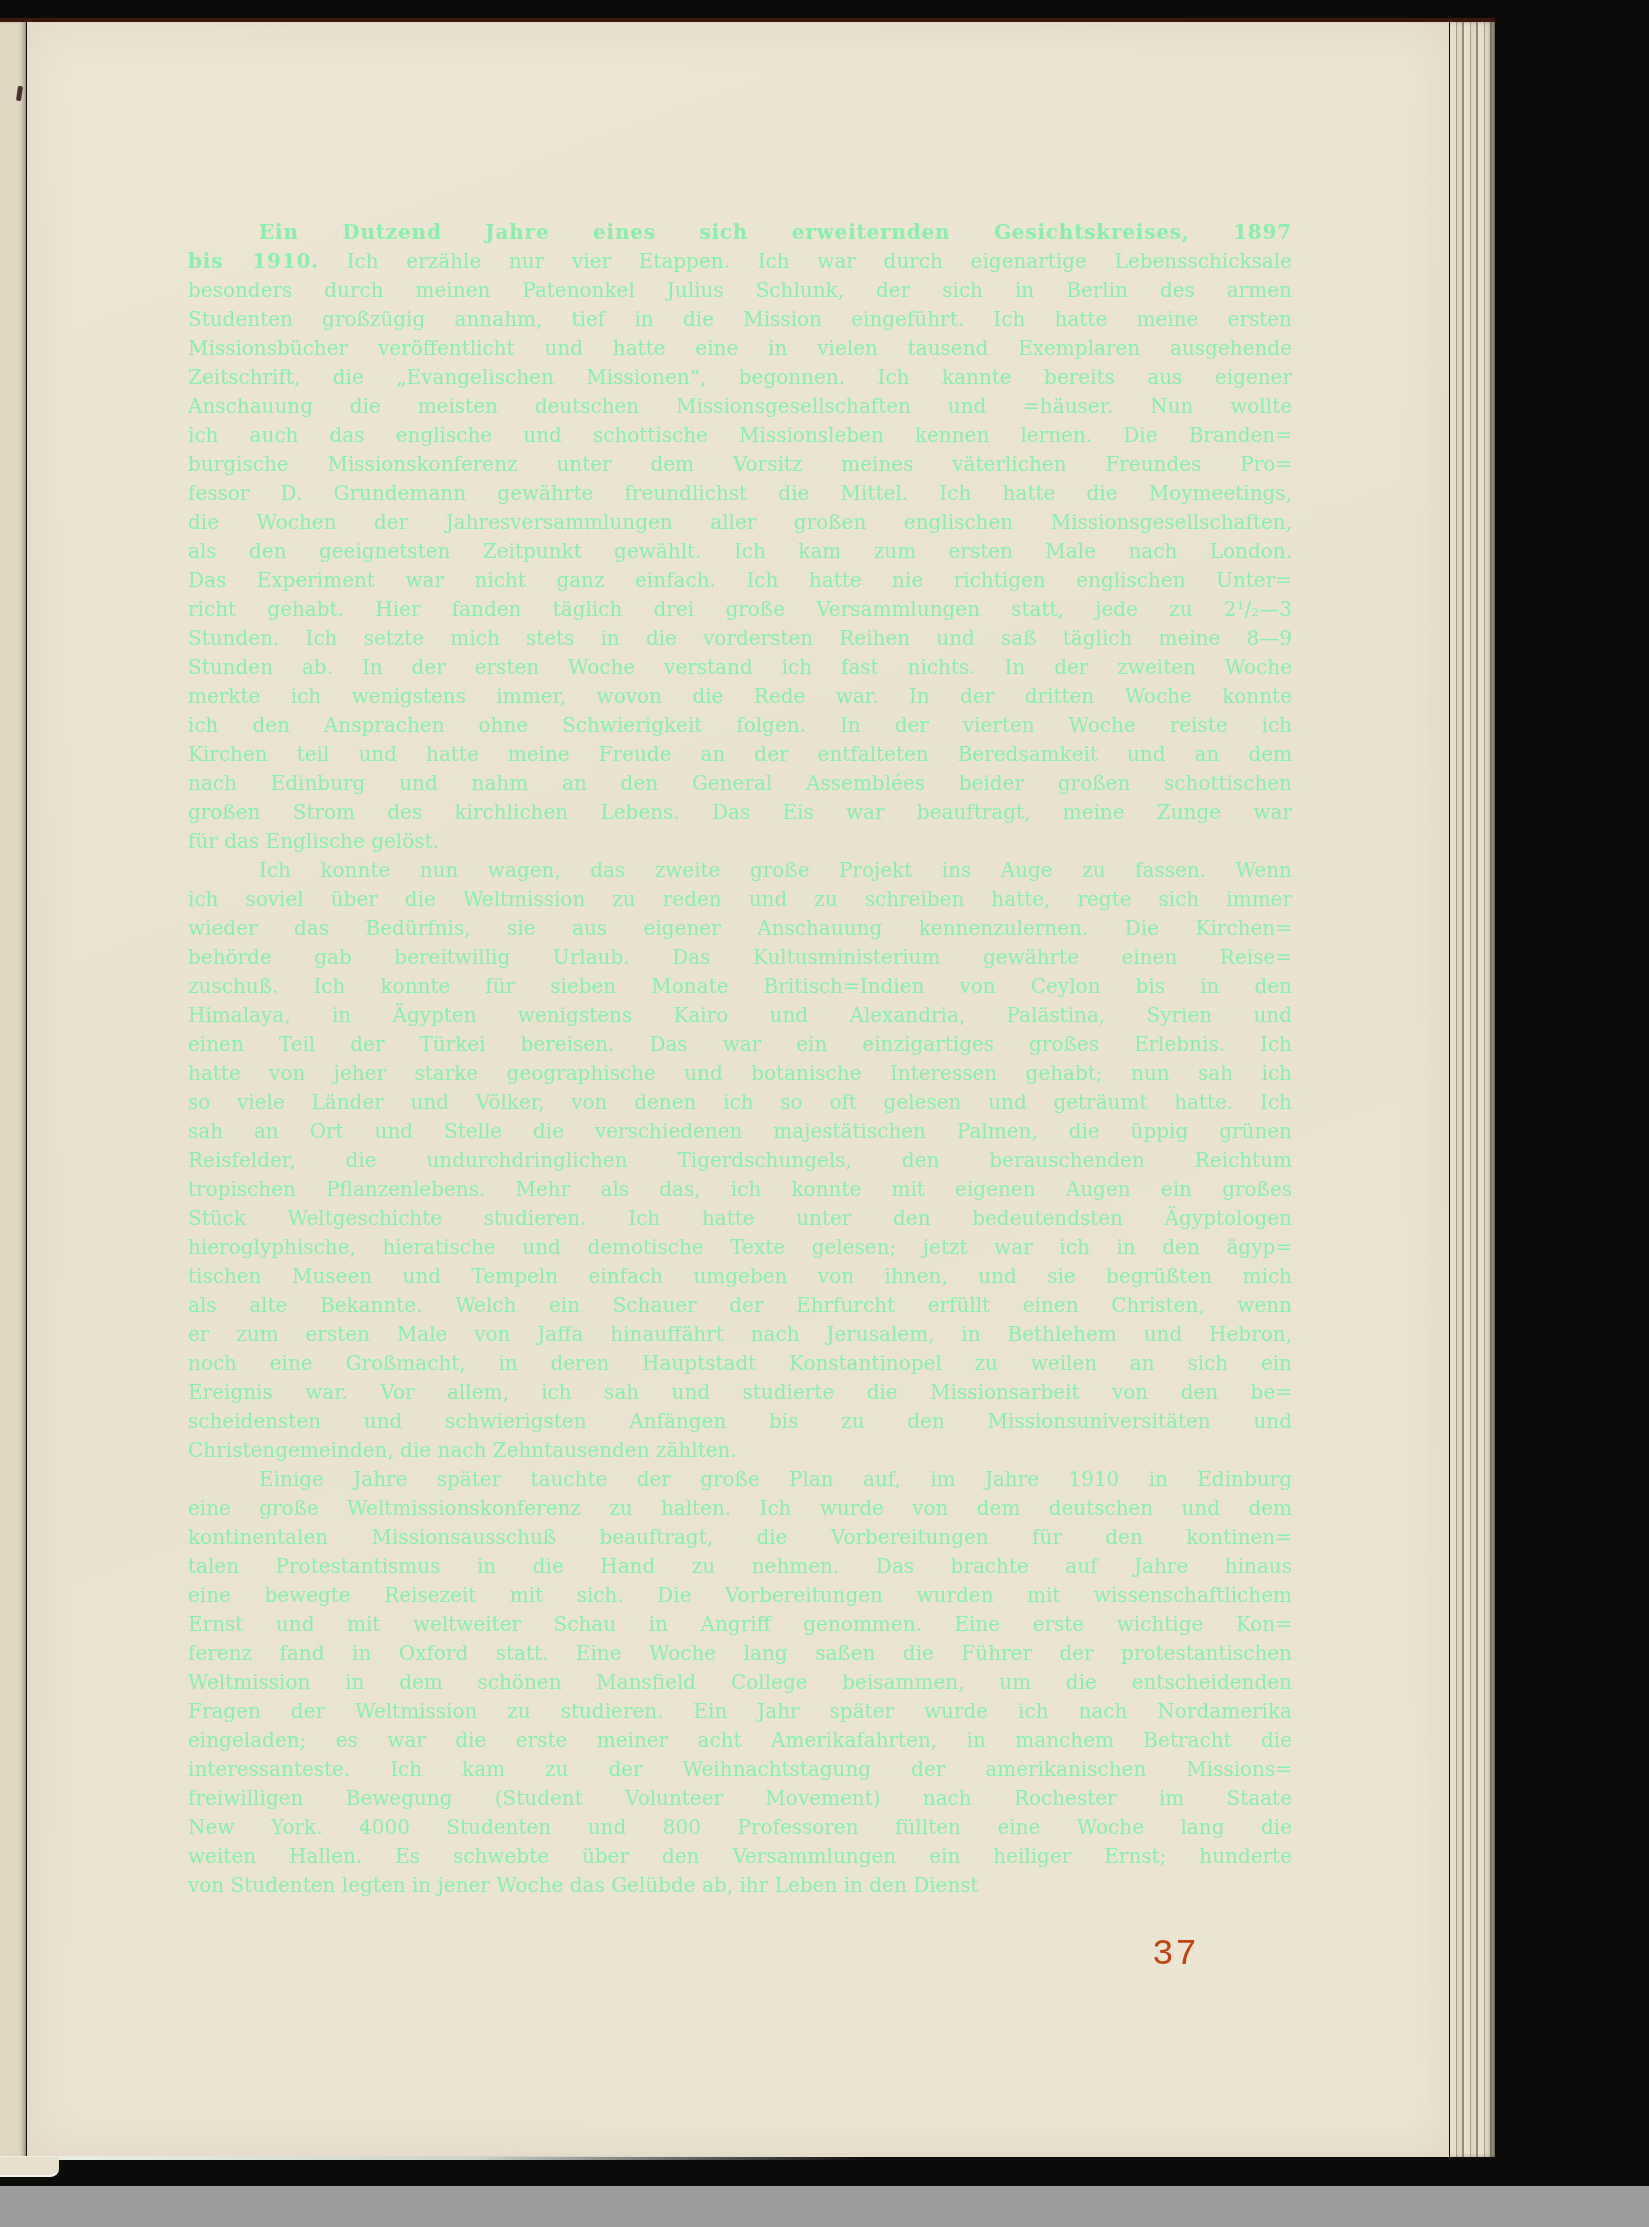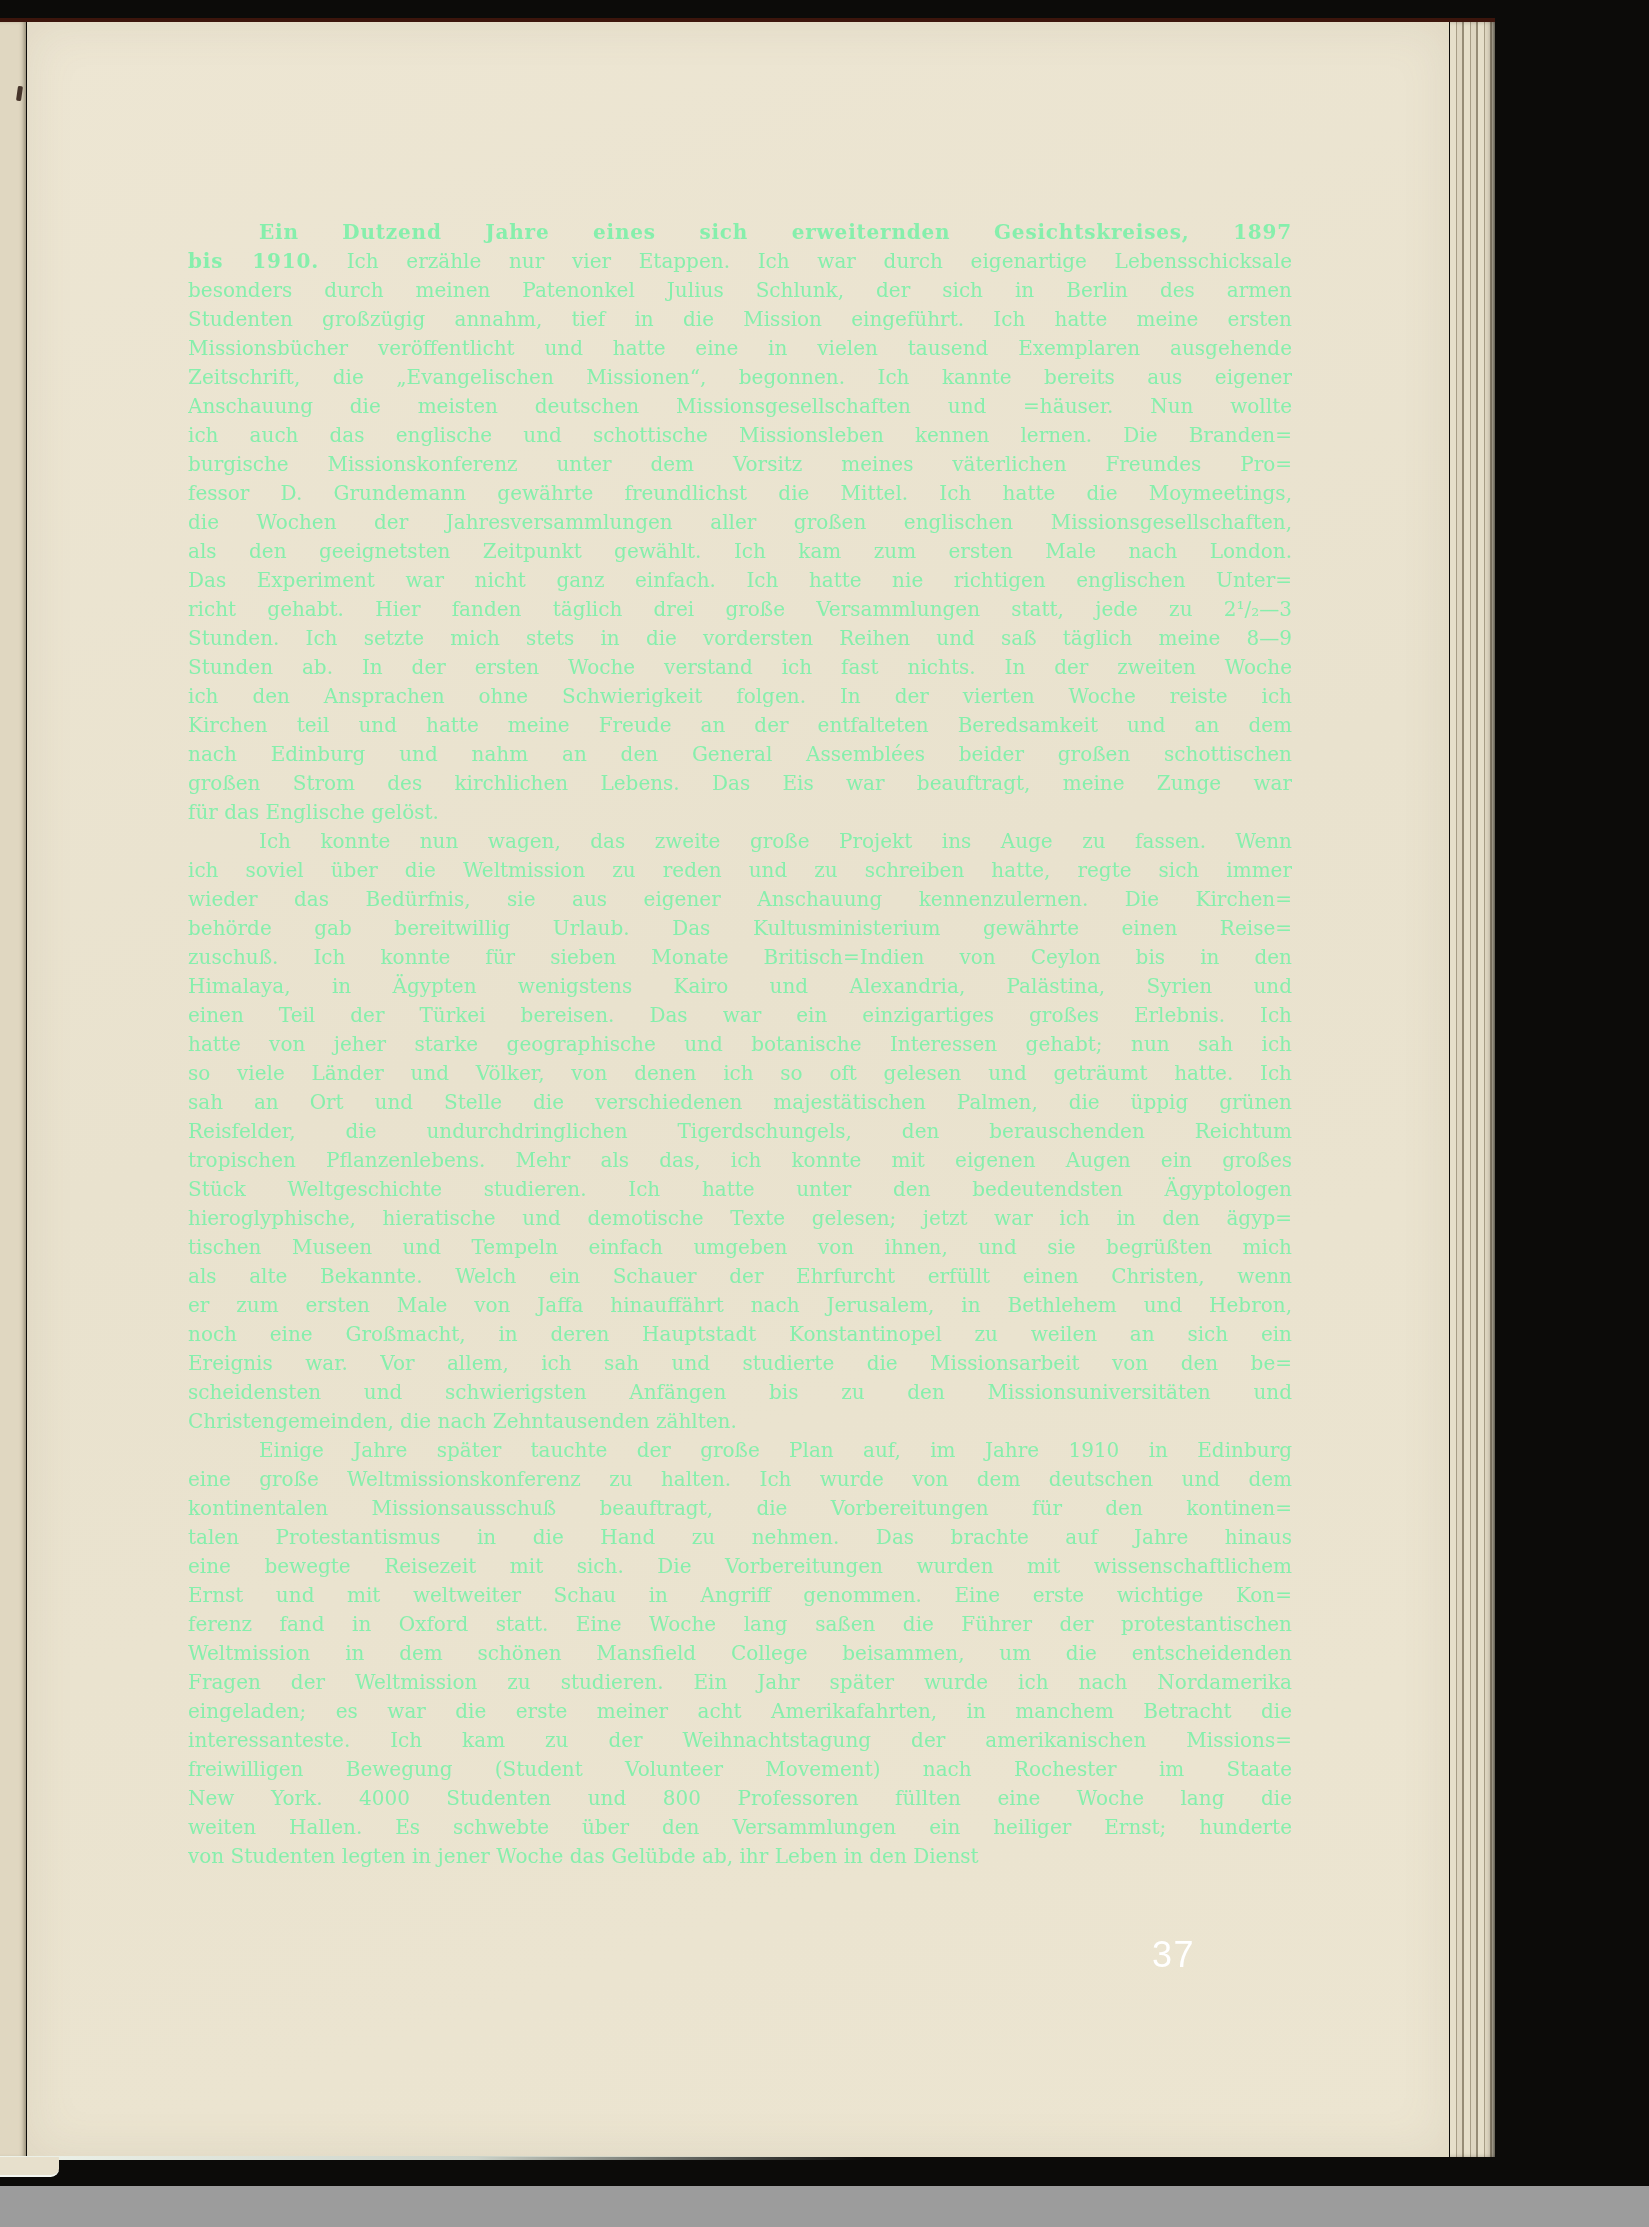--- a/index.html
+++ b/index.html
@@ -31,22 +31,22 @@
   .text-block { position:absolute; left:188px; top:218px; width:1104px;
                 color:#86efac; font-size:20px; }
   .paragraph + .paragraph { margin-top:0; }
   .line { height:29px; line-height:29px;
           text-align:justify; text-align-last:justify; overflow:hidden; }
   .line.last   { text-align-last:left; }
   .line.indent { text-indent:71px; }
   .lead { font-weight:bold; letter-spacing:0.8px; }
 
   .page-number { position:absolute; left:1152px; top:1934px;
-                 font-family:Liberation Sans, sans-serif; font-size:36px;
-                 color:#ffffff; letter-spacing:1.6px; }
+                 font-family:Liberation Mono, monospace; font-size:36px;
+                 color:#c2410c; letter-spacing:1.6px; }
 
   
   .footer-bar { position:absolute; left:0; top:2186px; width:1650px; height:41px; background:#9c9c9c; }
 </style>
 </head>
 <body>
 
 <div class="maroon-line"></div>
 <div class="left-strip"></div>
 <div class="page"></div>
@@ -66,20 +66,21 @@
       <div class="line">Anschauung die meisten deutschen Missionsgesellschaften und =häuser. Nun wollte</div>
       <div class="line">ich auch das englische und schottische Missionsleben kennen lernen. Die Branden=</div>
       <div class="line">burgische Missionskonferenz unter dem Vorsitz meines väterlichen Freundes Pro=</div>
       <div class="line">fessor D. Grundemann gewährte freundlichst die Mittel. Ich hatte die Moymeetings,</div>
       <div class="line">die Wochen der Jahresversammlungen aller großen englischen Missionsgesellschaften,</div>
       <div class="line">als den geeignetsten Zeitpunkt gewählt. Ich kam zum ersten Male nach London.</div>
       <div class="line">Das Experiment war nicht ganz einfach. Ich hatte nie richtigen englischen Unter=</div>
       <div class="line">richt gehabt. Hier fanden täglich drei große Versammlungen statt, jede zu 2¹/₂—3</div>
       <div class="line">Stunden. Ich setzte mich stets in die vordersten Reihen und saß täglich meine 8—9</div>
       <div class="line">Stunden ab. In der ersten Woche verstand ich fast nichts. In der zweiten Woche</div>
+      <div class="line">merkte ich wenigstens immer, wovon die Rede war. In der dritten Woche konnte</div>
       <div class="line">ich den Ansprachen ohne Schwierigkeit folgen. In der vierten Woche reiste ich</div>
       <div class="line">Kirchen teil und hatte meine Freude an der entfalteten Beredsamkeit und an dem</div>
       <div class="line">nach Edinburg und nahm an den General Assemblées beider großen schottischen</div>
       <div class="line">großen Strom des kirchlichen Lebens. Das Eis war beauftragt, meine Zunge war</div>
       <div class="line last">für das Englische gelöst.</div>
     </div>
     <div class="paragraph">
       <div class="line indent">Ich konnte nun wagen, das zweite große Projekt ins Auge zu fassen. Wenn</div>
       <div class="line">ich soviel über die Weltmission zu reden und zu schreiben hatte, regte sich immer</div>
       <div class="line">wieder das Bedürfnis, sie aus eigener Anschauung kennenzulernen. Die Kirchen=</div>

